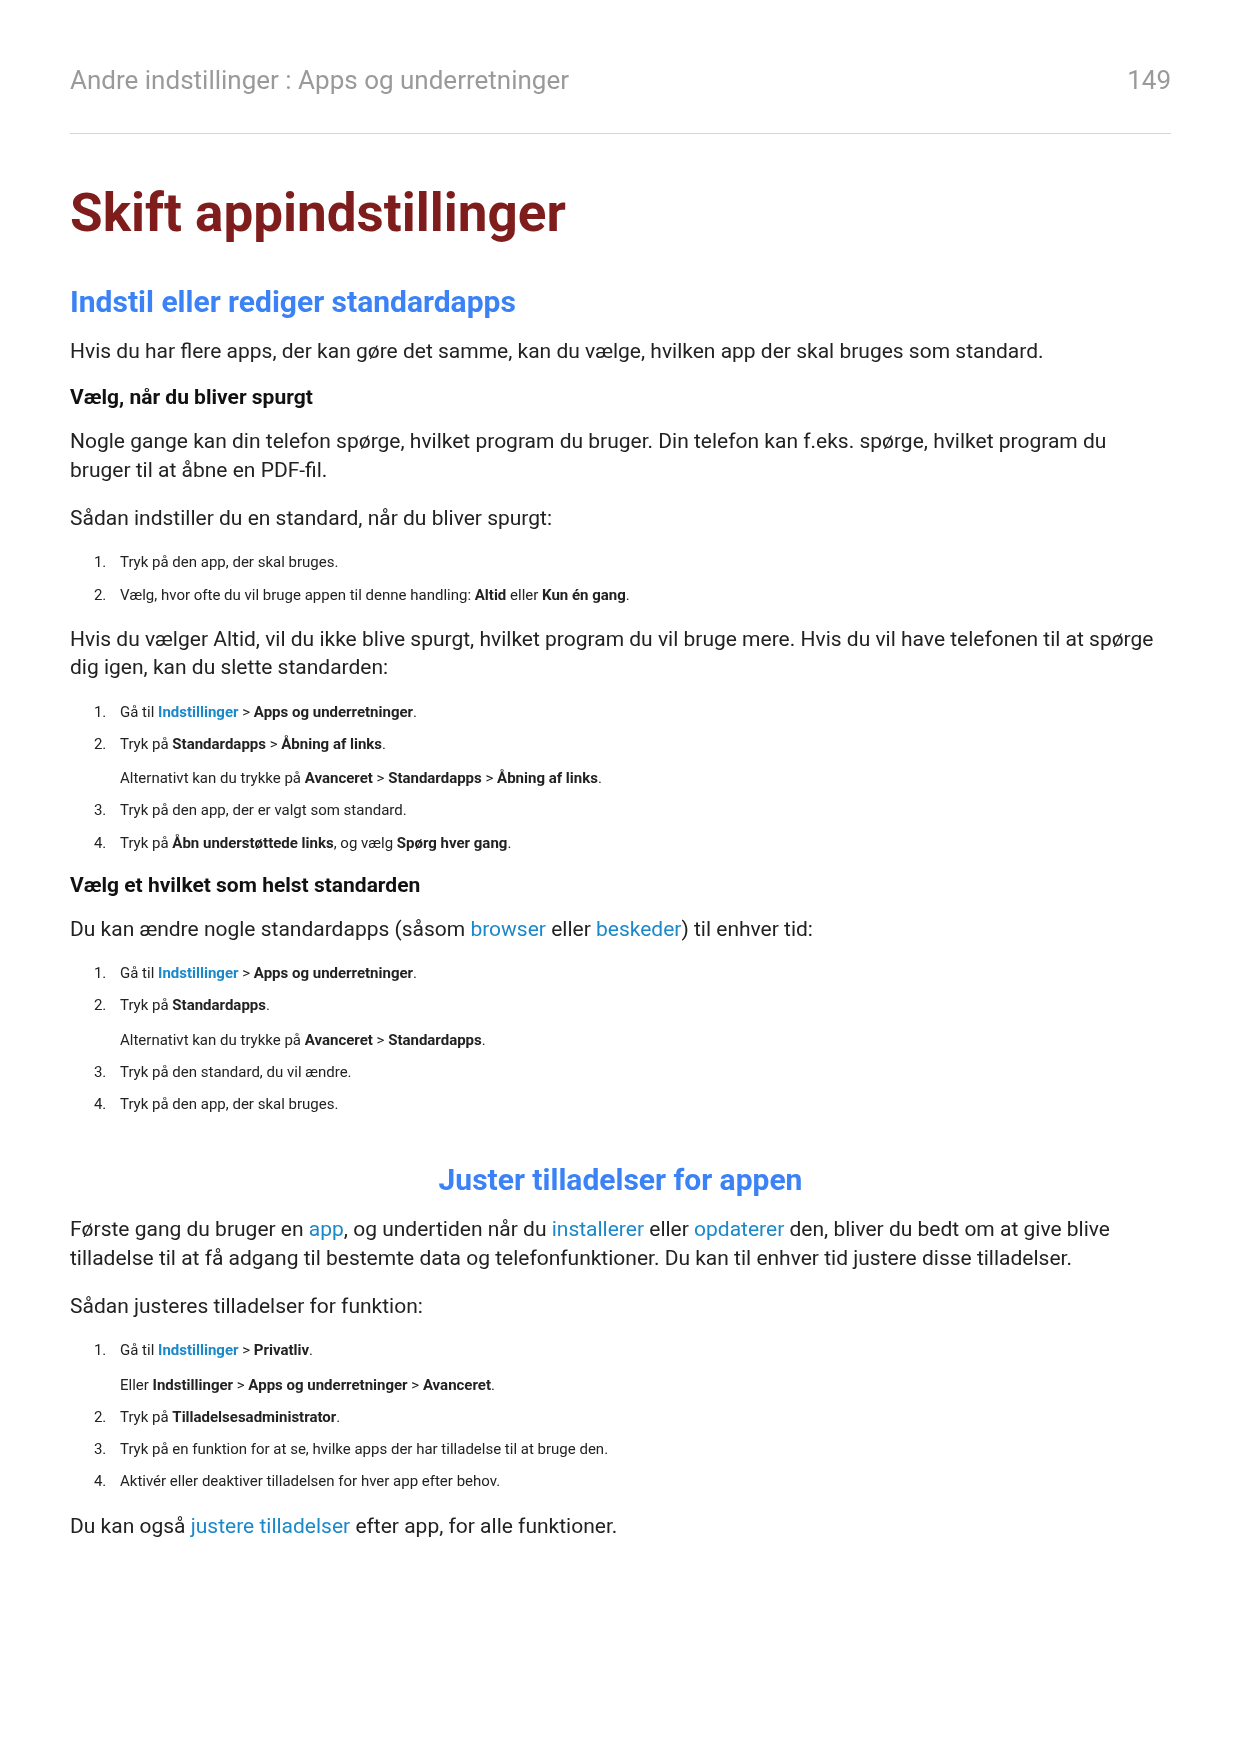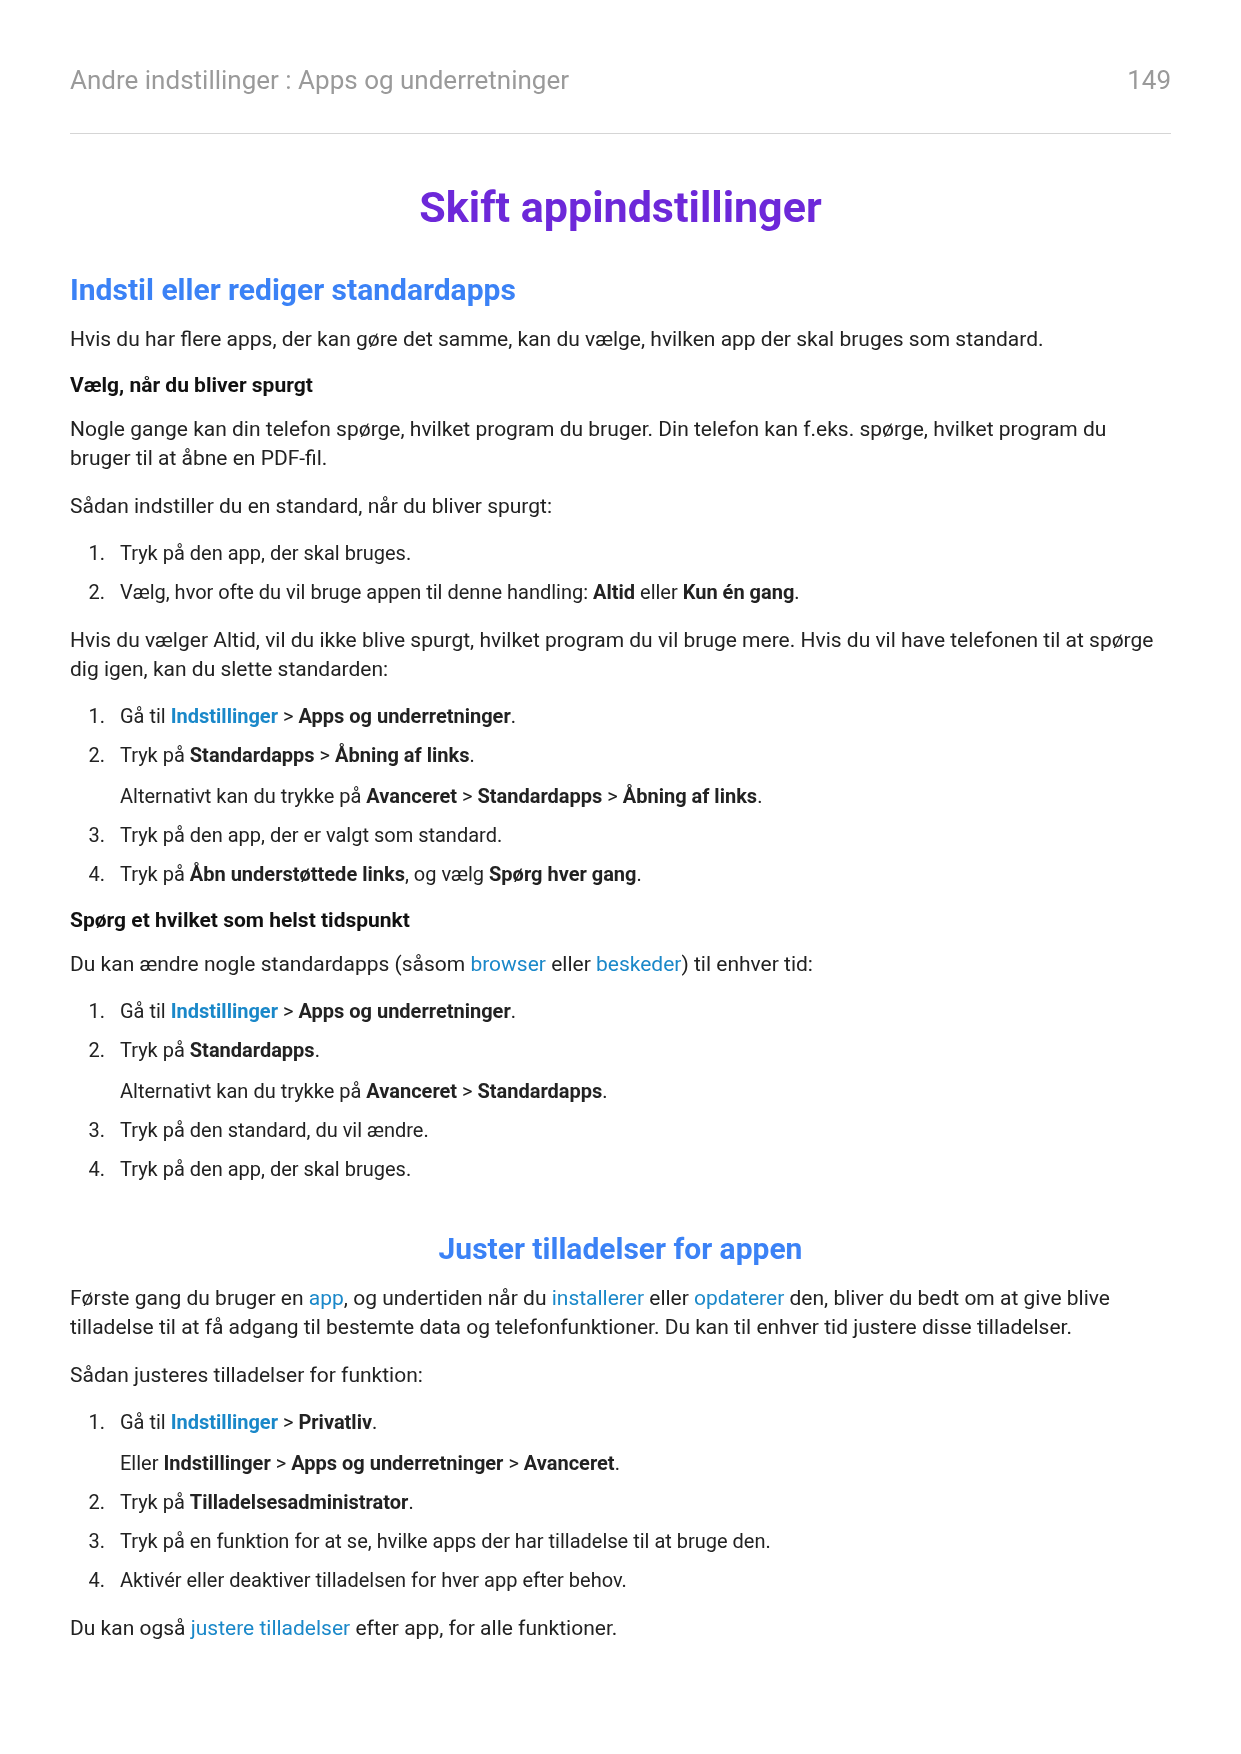--- a/index.html
+++ b/index.html
@@ -26,25 +26,24 @@
   }
   .header-row .page-num {
     color: #9a9a9a;
   }
   .divider {
     border: none;
     border-top: 1px solid #d5d5d5;
     margin: 38px 0 48px 0;
   }
   h1.title {
-    font-size: 43px;
+    font-size: 53px;
     font-weight: 700;
-    color: #6d28d9;
+    color: #7f1d1d;
     margin: 0 0 40px 0;
-    text-align: center;
   }
   h2.section {
     font-size: 30px;
     font-weight: 700;
     color: #3b82f6;
     margin: 0 0 18px 0;
   }
   h2.section.mt {
     margin-top: 48px;
     text-align: center;
@@ -55,21 +54,21 @@
     margin: 0 0 20px 0;
     color: #222;
   }
   p.subhead {
     font-size: 21px;
     font-weight: 700;
     margin: 4px 0 18px 0;
     color: #111;
   }
   ol.list {
-    font-size: 20px;
+    font-size: 15px;
     line-height: 1.35;
     margin: 4px 0 20px 0;
     padding-left: 40px;
     color: #222;
   }
   ol.list > li {
     padding-left: 10px;
     margin-bottom: 12px;
   }
   ol.list > li > p.sub {
@@ -121,21 +120,21 @@
       <p class="sub">
         <span>Alternativt kan du trykke på </span><span class="b">Avanceret</span><span> &gt; </span><span class="b">Standardapps</span><span> &gt; </span><span class="b">Åbning af links</span><span>.</span>
       </p>
     </li>
     <li><span>Tryk på den app, der er valgt som standard.</span></li>
     <li>
       <span>Tryk på </span><span class="b">Åbn understøttede links</span><span>, og vælg </span><span class="b">Spørg hver gang</span><span>.</span>
     </li>
   </ol>
 
-  <p class="subhead">Spørg et hvilket som helst tidspunkt</p>
+  <p class="subhead">Vælg et hvilket som helst standarden</p>
 
   <p class="body">
     <span>Du kan ændre nogle standardapps (såsom </span><span class="link">browser</span><span> eller </span><span class="link">beskeder</span><span>) til enhver tid:</span>
   </p>
 
   <ol class="list">
     <li>
       <span>Gå til </span><span class="link-b">Indstillinger</span><span> &gt; </span><span class="b">Apps og underretninger</span><span>.</span>
     </li>
     <li>

